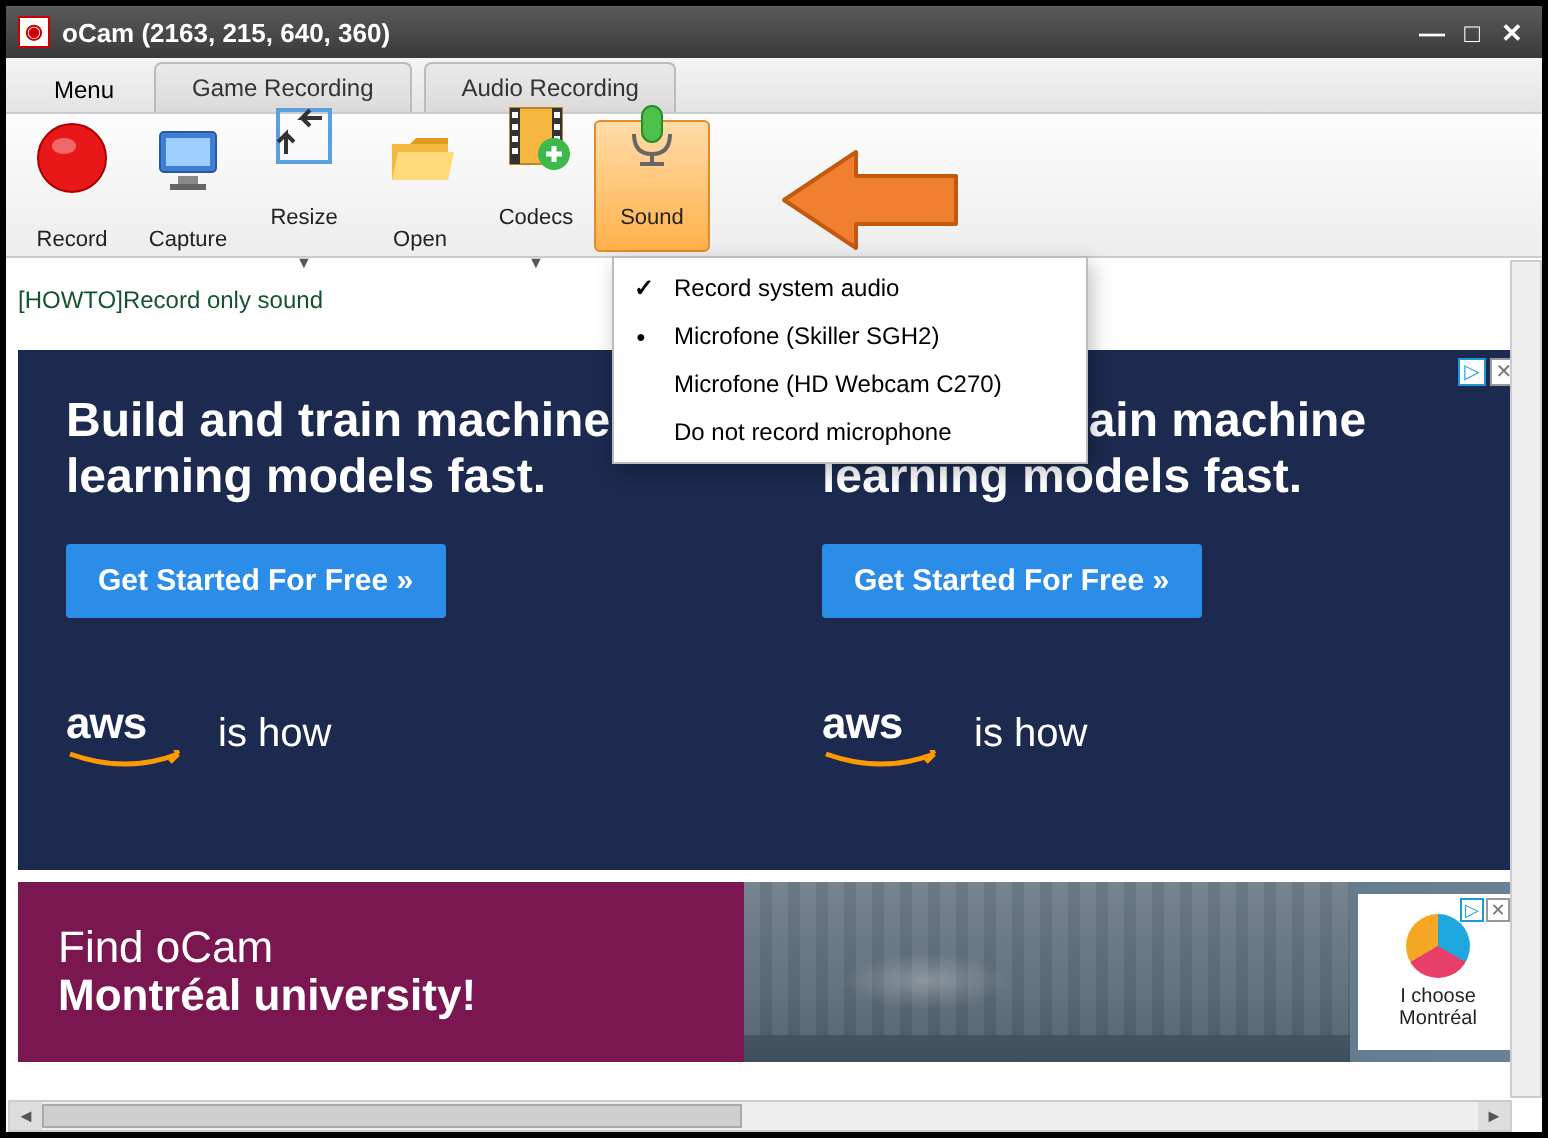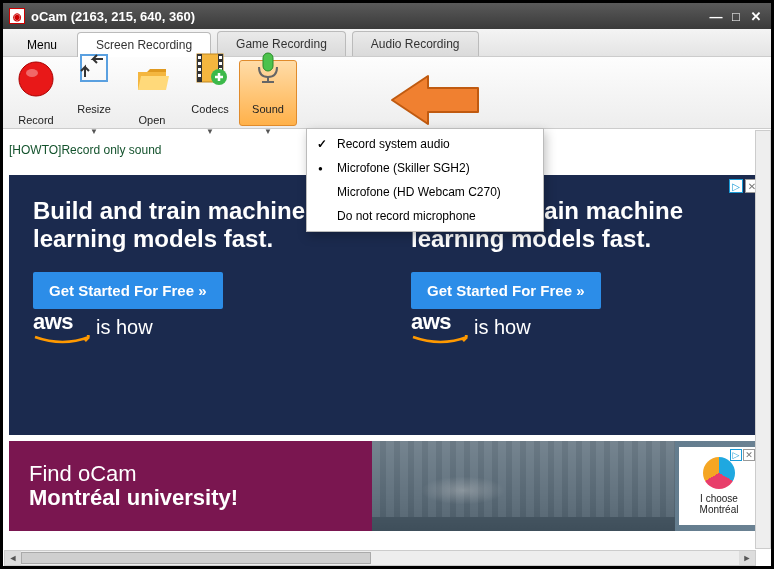--- a/index.html
+++ b/index.html
@@ -22,21 +22,21 @@
 .tool .tlabel { font-size: 11px; color: #222; margin-top: 2px; }
 .tool .drop { font-size: 8px; color:#555; margin-top:-2px; }
 
 .howto { padding: 14px 6px; color: #14532d; font-size: 12px; background:#fff; }
 
 .content { position: relative; background: #fff; height: 380px; overflow: hidden; }
 .ads-row { display: flex; gap: 0; margin: 4px 6px 6px 6px; }
 .ad-aws { flex: 1; background: #1b2a4e; color: #fff; padding: 22px 24px 18px 24px; position: relative; min-height: 260px; }
 .ad-aws h2 { font-size: 24px; font-weight: 700; line-height: 1.15; margin-bottom: 20px; }
 .ad-aws .cta { display:inline-block; background:#2c8de8; color:#fff; padding:10px 16px; font-size: 15px; font-weight:600; border-radius:2px; }
-.ad-aws .ishow { font-size: 20px; display:flex; align-items:center; gap:3px; }
+.ad-aws .ishow { margin-top: 40px; font-size: 20px; display:flex; align-items:center; gap:16px; }
 .ad-aws .aws-logo { font-size: 22px; font-weight:700; letter-spacing:-0.5px; position:relative; }
 .ad-aws .aws-swoosh { display:block; width:60px; height:10px; }
 .ad-badge { position:absolute; top:4px; right:6px; display:flex; gap:2px; font-size:10px; }
 .ad-badge .i { background:#fff; color:#1a9bd7; border:1px solid #1a9bd7; width:14px; height:14px; display:flex;align-items:center;justify-content:center; }
 .ad-badge .x { color:#777; border:1px solid #999; width:14px; height:14px; display:flex;align-items:center;justify-content:center; background:#fff; }
 
 .ad-banner { margin: 0 6px 2px 6px; height: 90px; background: linear-gradient(90deg,#7a1650 0%,#7a1650 48%,#4a6a7e 48%,#6b8293 100%); position: relative; color:#fff; display:flex; align-items:center; padding-left:20px; overflow:hidden; }
 .ad-banner .txt { font-size: 22px; line-height:1.1; }
 .ad-banner .bold { font-weight:700; }
 .ad-banner .city { position:absolute; left:48%; right:90px; top:0; bottom:0; background: linear-gradient(180deg,#b8c5cf 0%,#7a8a96 60%,#4a5a66 100%); }
@@ -69,35 +69,45 @@
   <div class="icon-app">◉</div>
   <span>oCam (2163, 215, 640, 360)</span>
   <div class="spacer"></div>
   <div class="winbtn">—</div>
   <div class="winbtn">□</div>
   <div class="winbtn">✕</div>
 </div>
 
 <div class="tabbar">
   <div class="menu-btn">Menu</div>
-  <div class="tab active">Screen Recording</div>
   <div class="tab">Game Recording</div>
   <div class="tab">Audio Recording</div>
 </div>
 
 <div class="toolbar">
   <div class="tool">
     <div class="ticon">
       <svg width="38" height="38">
           <circle cx="19" cy="19" r="17" fill="#e81818"></circle>
           <circle cx="19" cy="19" r="17" fill="none" stroke="#a00" stroke-width="1"></circle>
           <ellipse cx="15" cy="13" rx="6" ry="4" fill="rgba(255,255,255,.35)"></ellipse>
         </svg>
     </div>
     <div class="tlabel">Record</div>
+  </div>
+  <div class="tool">
+    <div class="ticon">
+      <svg width="38" height="38">
+          <rect x="5" y="6" width="28" height="20" rx="2" fill="#3d7fd6" stroke="#2a5a9e"></rect>
+          <rect x="8" y="9" width="22" height="14" fill="#9fcfff"></rect>
+          <rect x="14" y="28" width="10" height="4" fill="#888"></rect>
+          <rect x="10" y="32" width="18" height="3" fill="#666"></rect>
+        </svg>
+    </div>
+    <div class="tlabel">Capture</div>
   </div>
   <div class="tool">
     <div class="ticon">
       <svg width="38" height="38">
           <rect x="6" y="6" width="26" height="26" fill="none" stroke="#5aa0e0" stroke-width="2"></rect>
           <path d="M10 28 L10 18 L6 22 M10 18 L14 22" stroke="#333" stroke-width="2" fill="none"></path>
           <path d="M28 10 L18 10 L22 6 M18 10 L22 14" stroke="#333" stroke-width="2" fill="none"></path>
         </svg>
     </div>
     <div class="tlabel">Resize</div>

